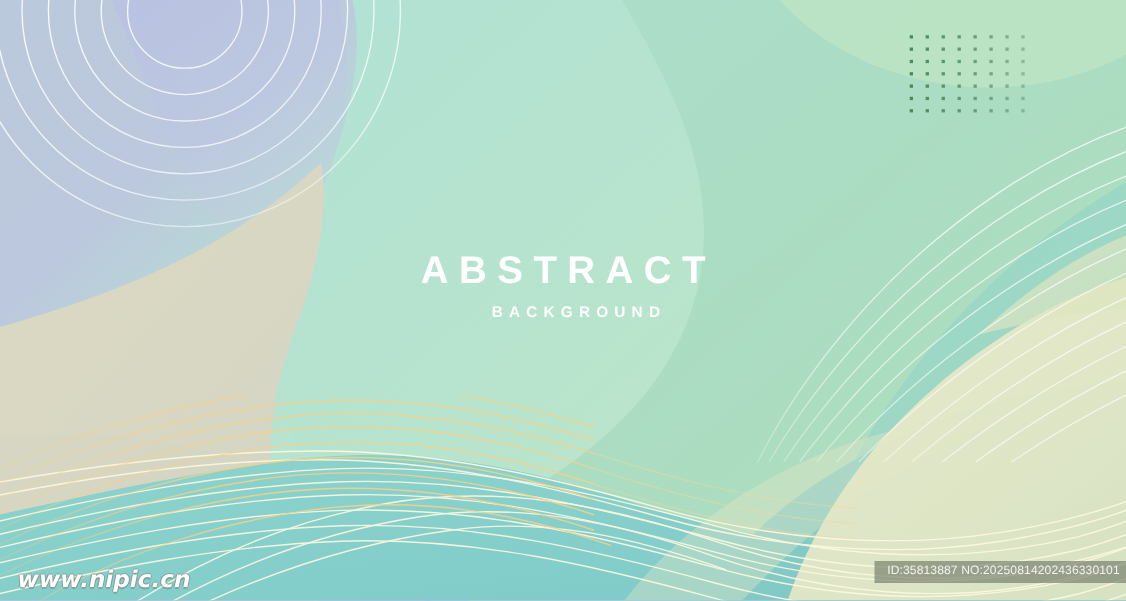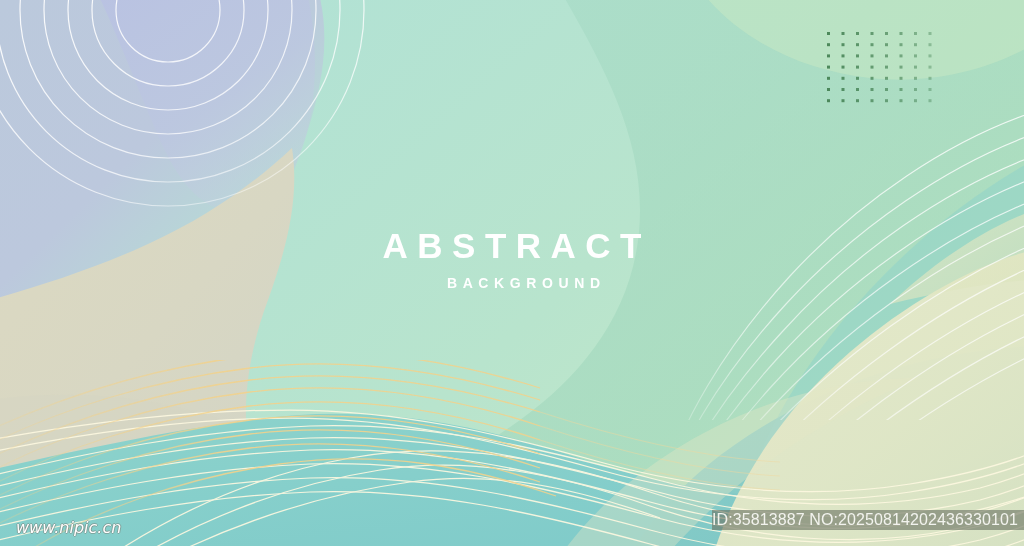--- a/index.html
+++ b/index.html
@@ -74,41 +74,41 @@
     text-shadow:
       1px 0 0 rgba(120,120,110,.55),
       -1px 0 0 rgba(120,120,110,.55),
       0 1px 0 rgba(120,120,110,.55),
       0 -1px 0 rgba(120,120,110,.55),
       1px 1px 0 rgba(120,120,110,.55),
       -1px -1px 0 rgba(120,120,110,.55);
   }
   .wm-url {
     font-family: "DejaVu Sans", sans-serif;
-    font-size: 16px;
+    font-size: 21px;
     font-style: italic;
-    font-weight: normal;
+    font-weight: bold;
     color: #ffffff;
     line-height: 25px;
     text-shadow:
       1px 0 0 rgba(120,120,110,.45),
       -1px 0 0 rgba(120,120,110,.45),
       0 1px 0 rgba(120,120,110,.45),
       0 -1px 0 rgba(120,120,110,.45);
   }
   
   .id-badge {
     position: absolute;
     right: 0;
     bottom: 16px;
-    padding: 2px 6px 3px 0;
+    padding: 2px 6px 3px 12px;
     background: rgba(108,116,100,.62);
     color: #f2f3ee;
     font-family: "Liberation Sans", sans-serif;
-    font-size: 16px;
+    font-size: 11px;
     line-height: 15px;
     letter-spacing: .1px;
     white-space: nowrap;
   }
 </style>
 </head>
 <body>
 
 <div id="stage">
 

